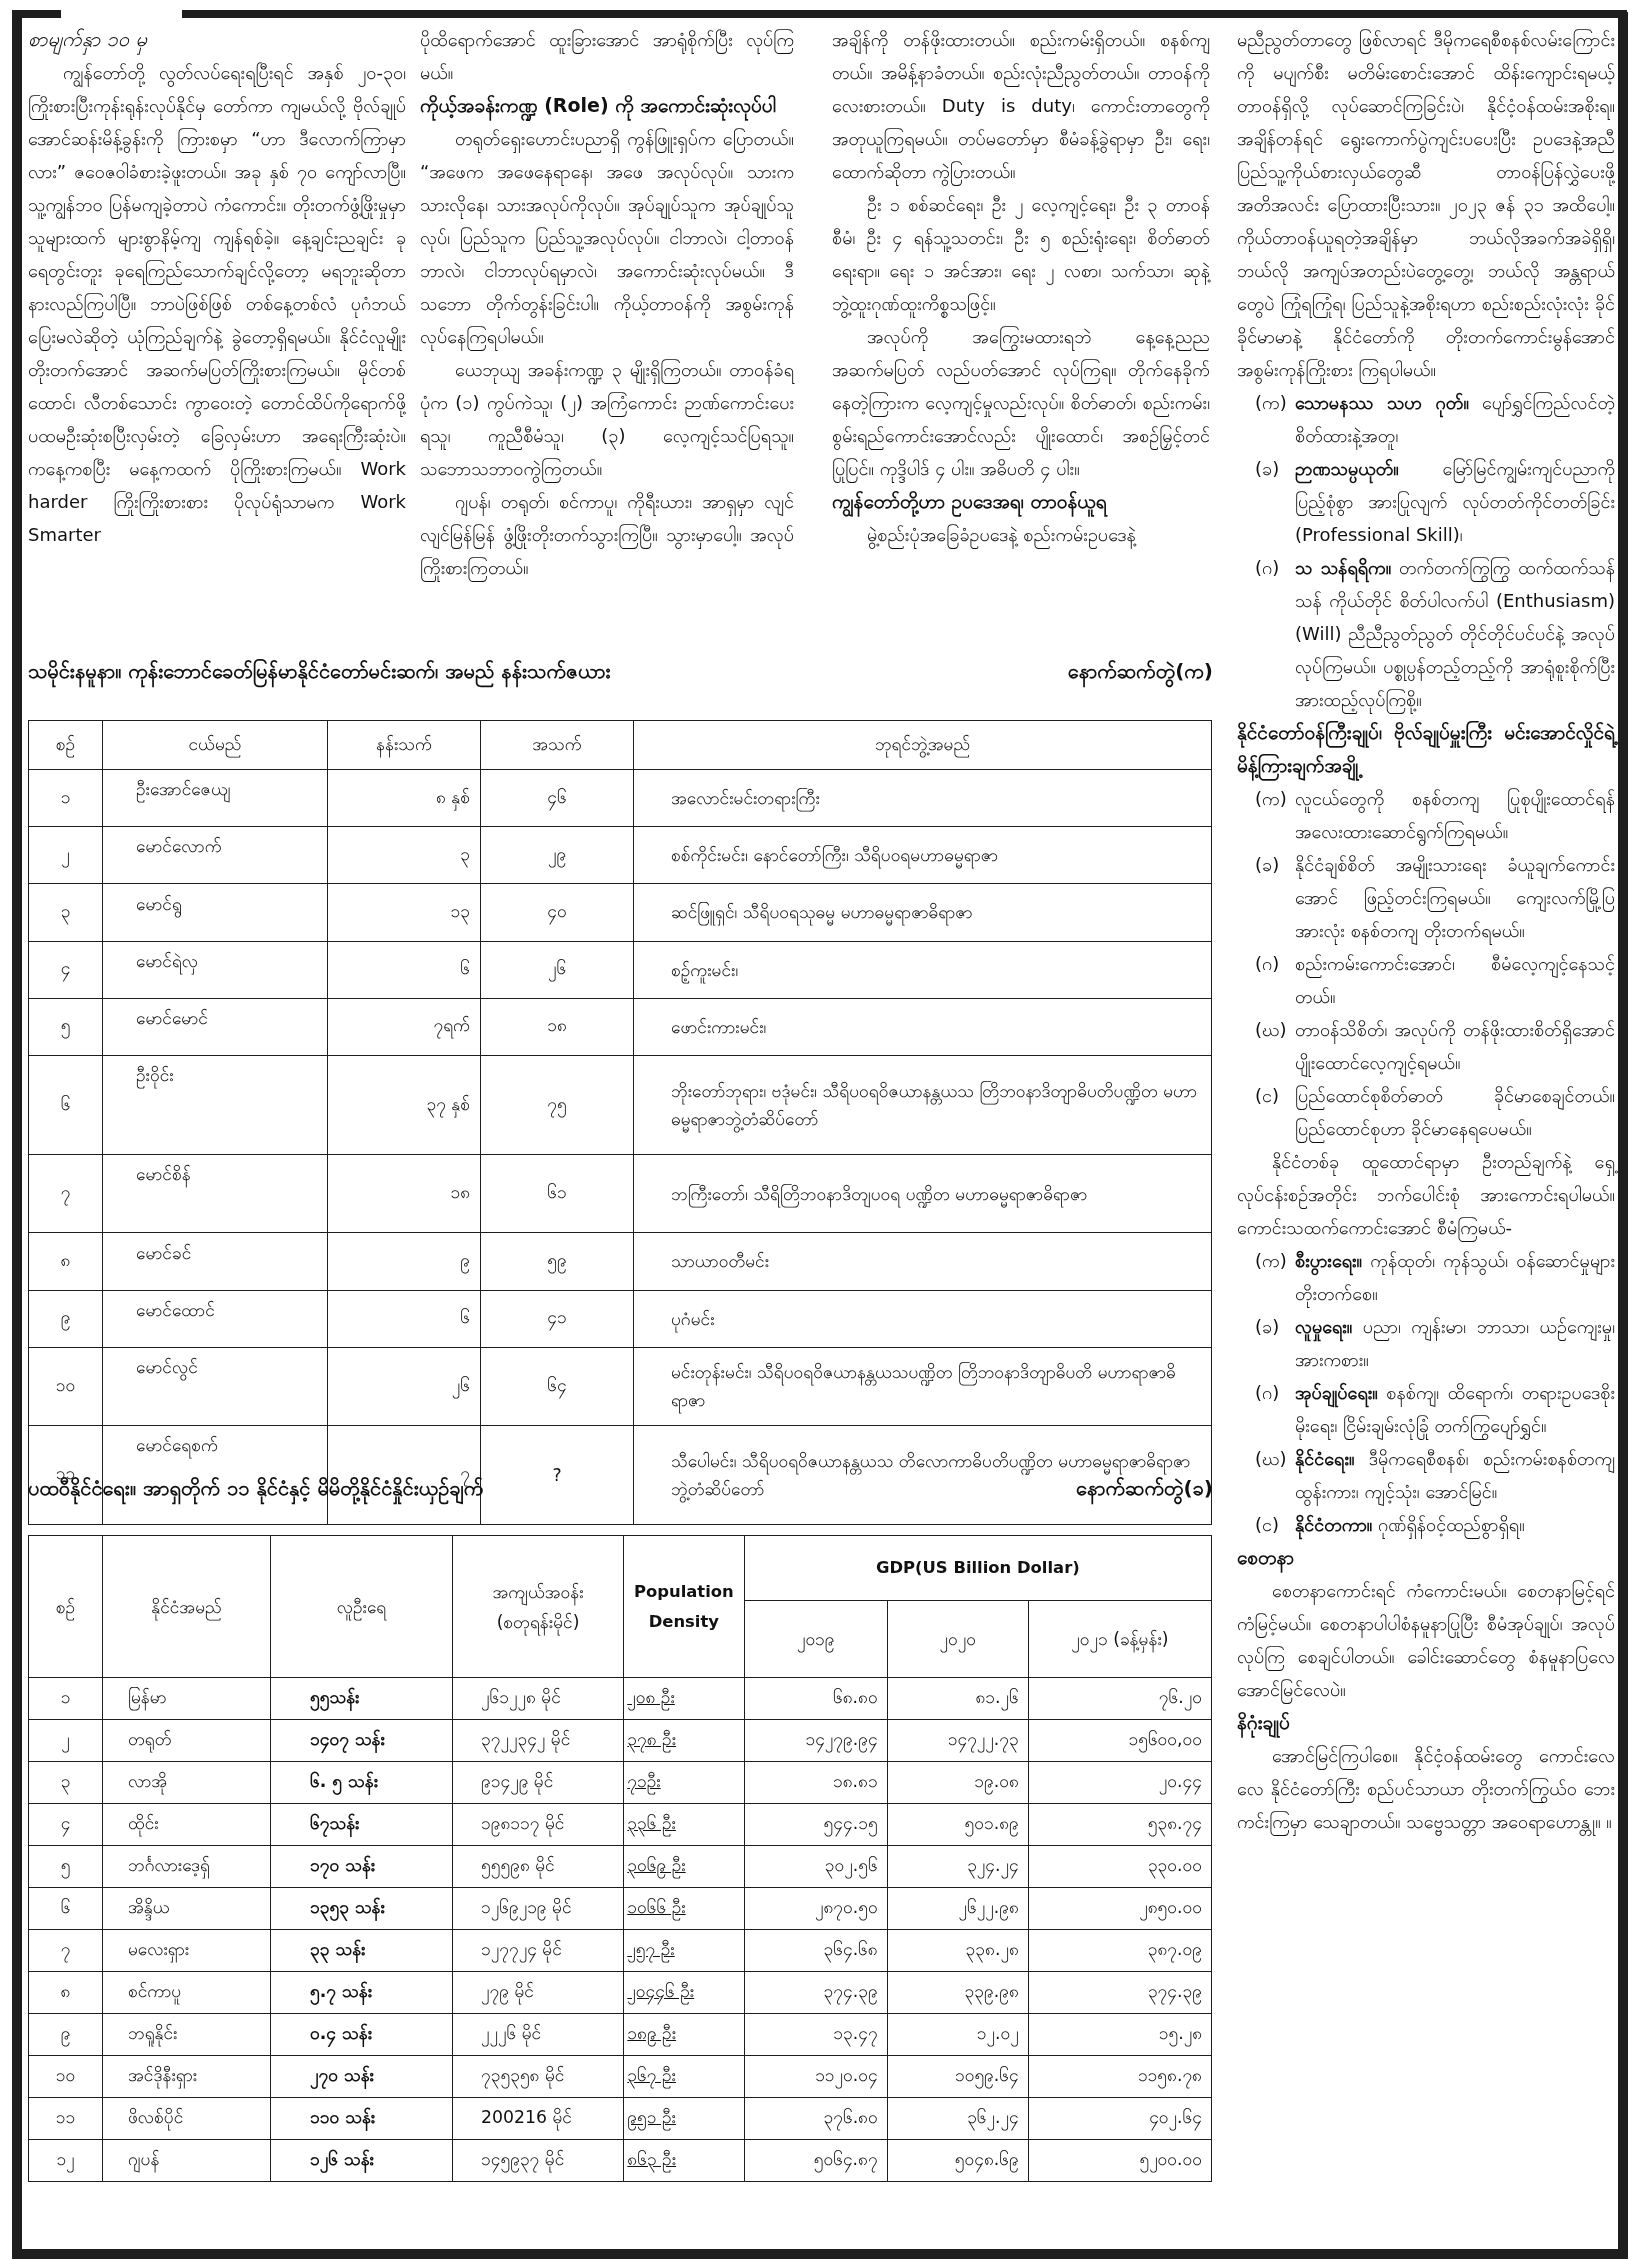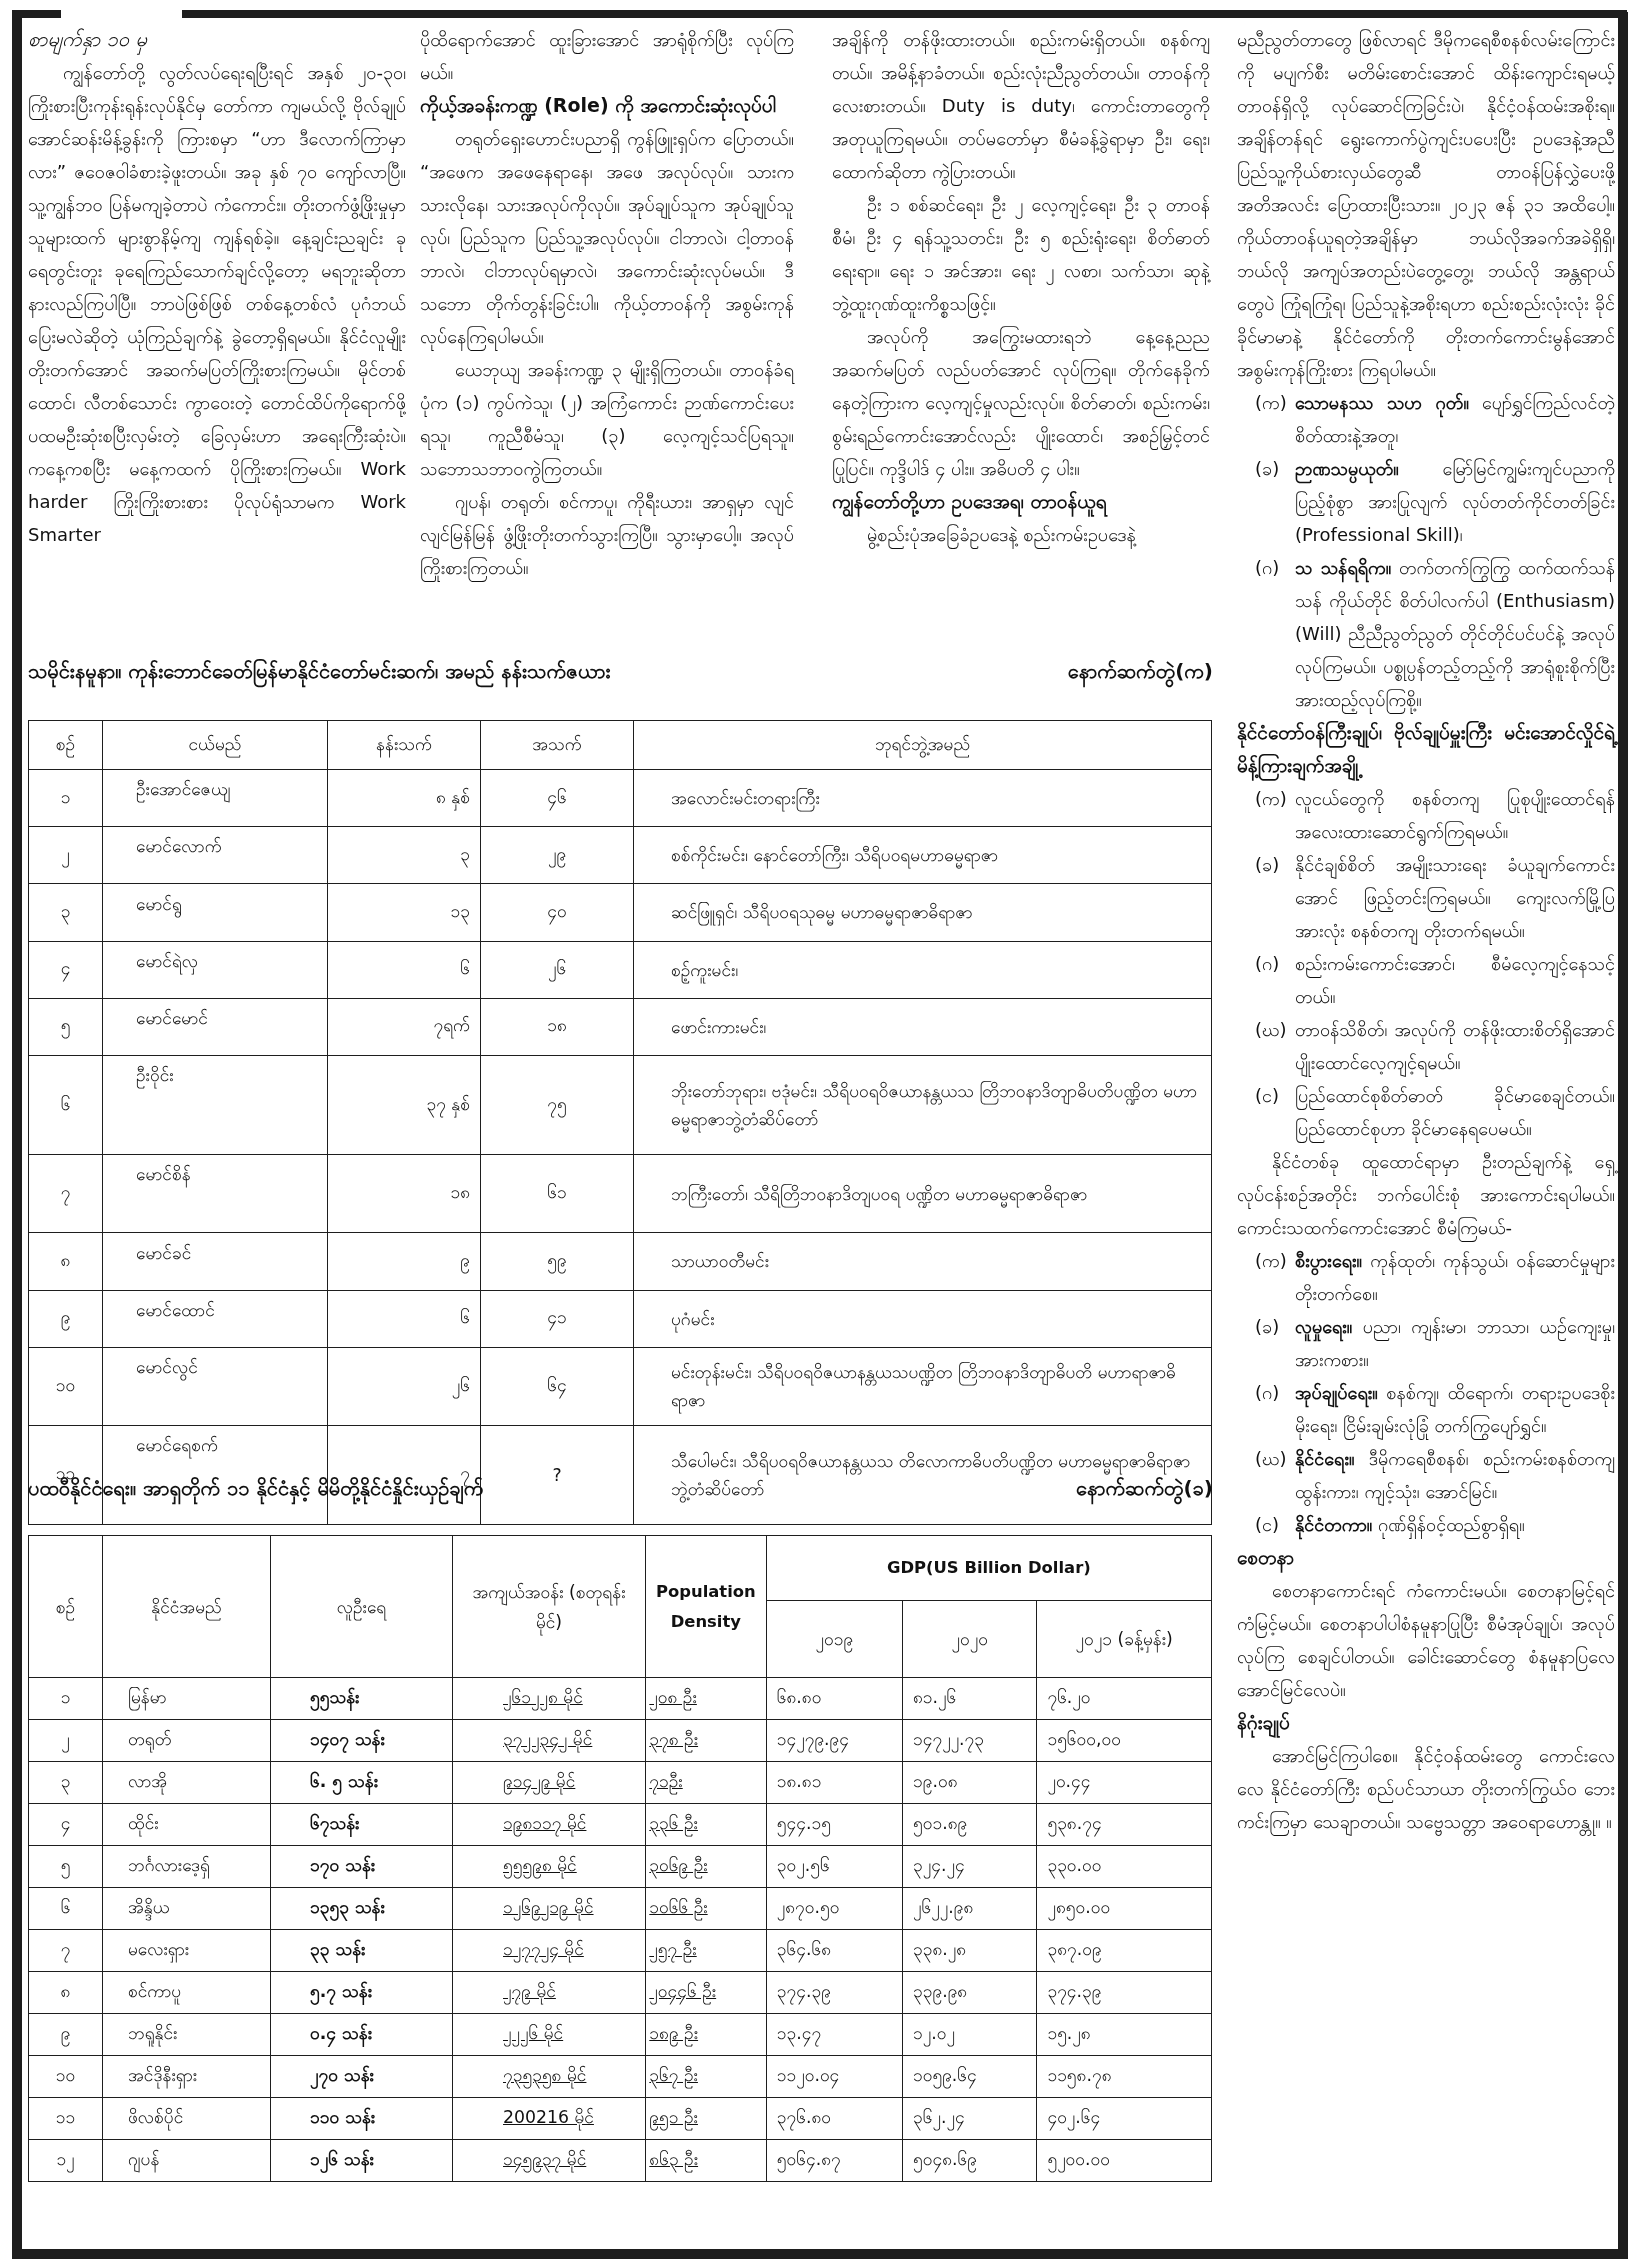--- a/index.html
+++ b/index.html
@@ -50,23 +50,23 @@
   .t1 tr.xtall td { height: 90px; }
 
   .t2 { left: 28px; top: 1535px; width: 1184px; }
   .t2 th { text-align: center; line-height: 30px; }
   .t2 thead tr.h1 th { height: 64px; }
   .t2 thead tr.h2 th { height: 76px; }
   .t2 td { height: 41px; }
   .t2 td.c-no { text-align: center; width: 53px; }
   .t2 td.c-country { width: 132px; padding-left: 25px; }
   .t2 td.c-pop { width: 132px; padding-left: 39px; font-weight: bold; }
-  .t2 td.c-area { width: 132px; padding-left: 50px; text-decoration: underline; }
+  .t2 td.c-area { width: 132px; padding-left: 28px; }
   .t2 td.c-dens { width: 86px; padding-left: 3.3px; text-decoration: underline; }
-  .t2 td.c-gdp { text-align: left; padding-right: 9px; }
+  .t2 td.c-gdp { text-align: right; padding-right: 9px; }
   .en { font-family: "DejaVu Sans", sans-serif; font-weight: bold; font-size: 16.4px; }
 </style>
 </head>
 <body>
 
 <div class="frame-top-a"></div>
 <div class="frame-top-b"></div>
 <div class="frame-left"></div>
 <div class="frame-right"></div>
 <div class="frame-bottom"></div>

